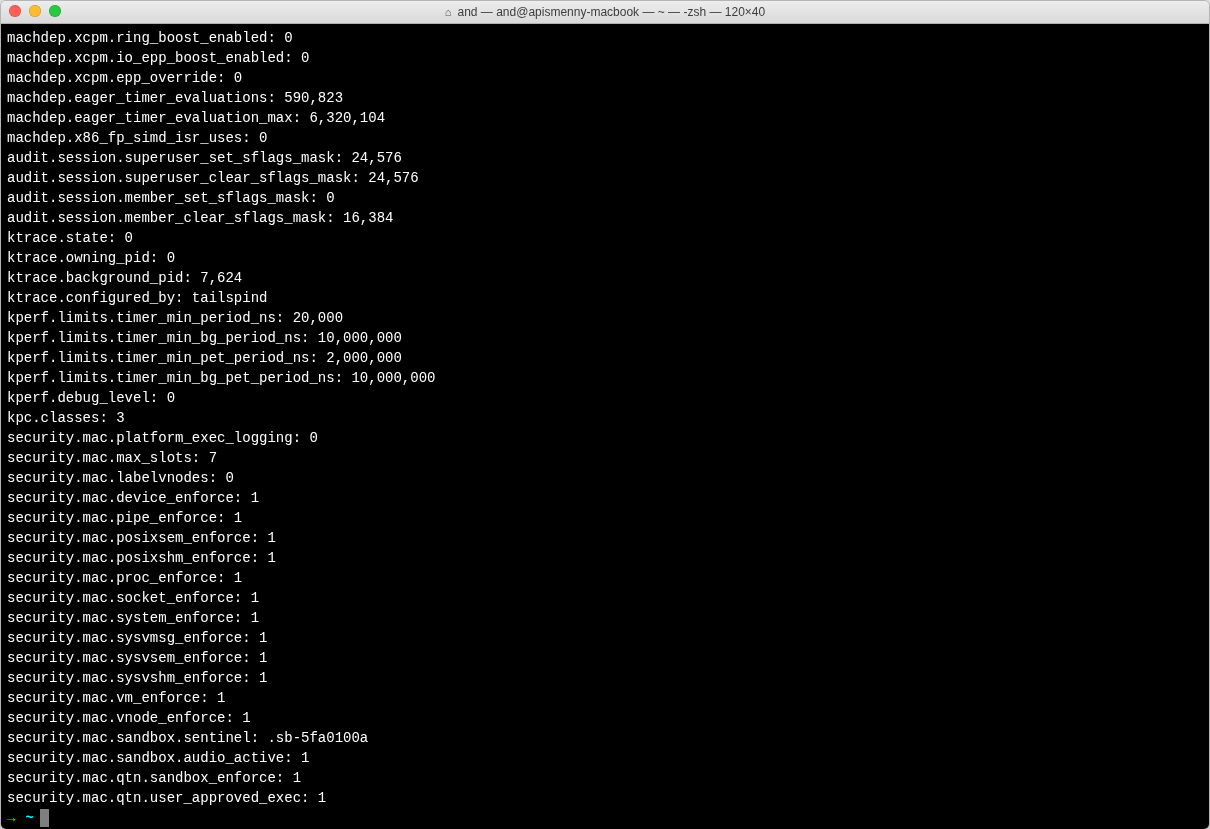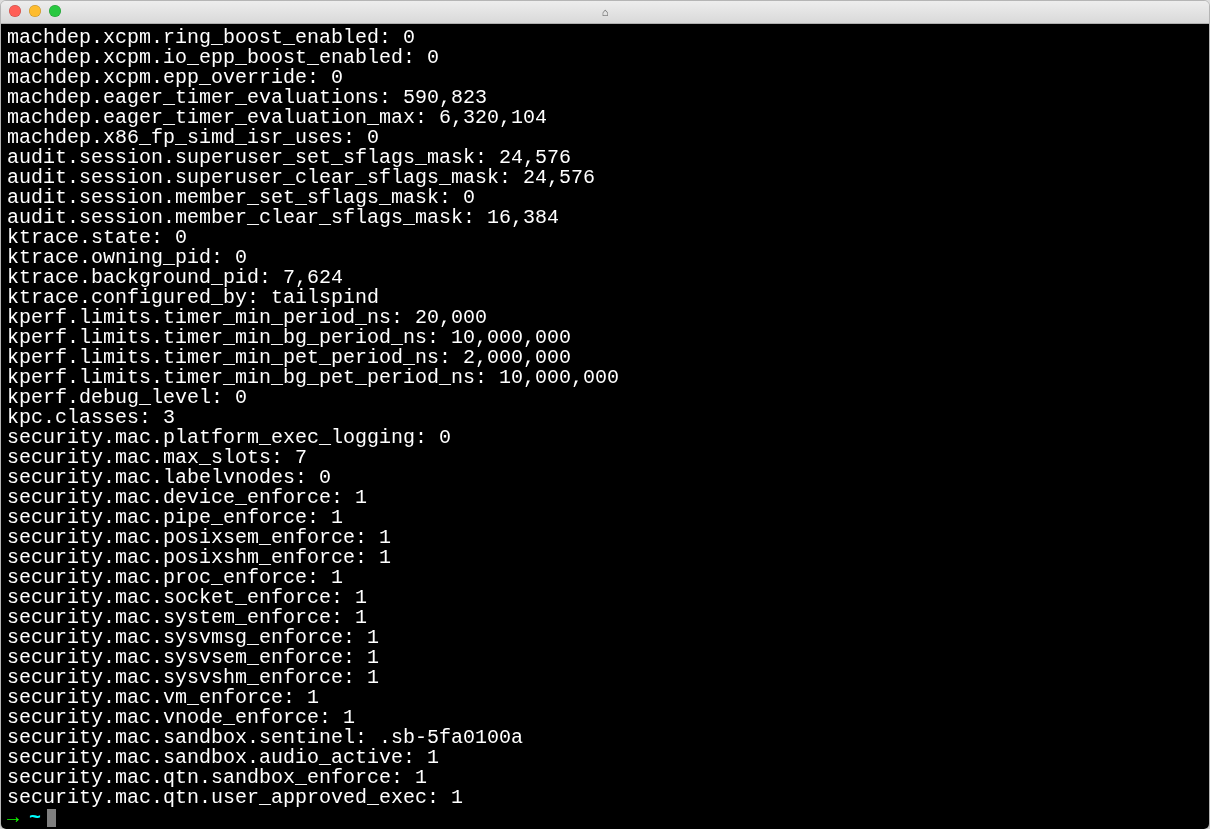--- a/index.html
+++ b/index.html
@@ -60,21 +60,21 @@
     font-size: 11px;
     color: #555;
     line-height: 1;
   }
   .terminal {
     flex: 1;
     background: #000;
     color: #fff;
     padding: 4px 6px 6px 6px;
     font-family: Menlo, Consolas, "Liberation Mono", monospace;
-    font-size: 20px;
+    font-size: 14px;
     line-height: 20px;
     letter-spacing: 0px;
     overflow: hidden;
     white-space: pre;
   }
   .line { display: block; }
   .prompt-line {
     display: flex;
     align-items: center;
     height: 20px;
@@ -102,17 +102,18 @@
 
 <div class="window">
   <div class="titlebar">
     <div class="traffic-lights">
       <div class="tl red"></div>
       <div class="tl yellow"></div>
       <div class="tl green"></div>
     </div>
     <div class="title-wrap">
       <span class="home-icon">⌂</span>
+      <span>and — and@apismenny-macbook — ~ — -zsh — 120×40</span>
     </div>
   </div>
 
   <div class="terminal" id="terminal"><span class="line">machdep.xcpm.ring_boost_enabled: 0</span><span class="line">machdep.xcpm.io_epp_boost_enabled: 0</span><span class="line">machdep.xcpm.epp_override: 0</span><span class="line">machdep.eager_timer_evaluations: 590,823</span><span class="line">machdep.eager_timer_evaluation_max: 6,320,104</span><span class="line">machdep.x86_fp_simd_isr_uses: 0</span><span class="line">audit.session.superuser_set_sflags_mask: 24,576</span><span class="line">audit.session.superuser_clear_sflags_mask: 24,576</span><span class="line">audit.session.member_set_sflags_mask: 0</span><span class="line">audit.session.member_clear_sflags_mask: 16,384</span><span class="line">ktrace.state: 0</span><span class="line">ktrace.owning_pid: 0</span><span class="line">ktrace.background_pid: 7,624</span><span class="line">ktrace.configured_by: tailspind</span><span class="line">kperf.limits.timer_min_period_ns: 20,000</span><span class="line">kperf.limits.timer_min_bg_period_ns: 10,000,000</span><span class="line">kperf.limits.timer_min_pet_period_ns: 2,000,000</span><span class="line">kperf.limits.timer_min_bg_pet_period_ns: 10,000,000</span><span class="line">kperf.debug_level: 0</span><span class="line">kpc.classes: 3</span><span class="line">security.mac.platform_exec_logging: 0</span><span class="line">security.mac.max_slots: 7</span><span class="line">security.mac.labelvnodes: 0</span><span class="line">security.mac.device_enforce: 1</span><span class="line">security.mac.pipe_enforce: 1</span><span class="line">security.mac.posixsem_enforce: 1</span><span class="line">security.mac.posixshm_enforce: 1</span><span class="line">security.mac.proc_enforce: 1</span><span class="line">security.mac.socket_enforce: 1</span><span class="line">security.mac.system_enforce: 1</span><span class="line">security.mac.sysvmsg_enforce: 1</span><span class="line">security.mac.sysvsem_enforce: 1</span><span class="line">security.mac.sysvshm_enforce: 1</span><span class="line">security.mac.vm_enforce: 1</span><span class="line">security.mac.vnode_enforce: 1</span><span class="line">security.mac.sandbox.sentinel: .sb-5fa0100a</span><span class="line">security.mac.sandbox.audio_active: 1</span><span class="line">security.mac.qtn.sandbox_enforce: 1</span><span class="line">security.mac.qtn.user_approved_exec: 1</span><div class="prompt-line"><span class="prompt-arrow">→</span><span class="prompt-tilde">~</span><span class="cursor"></span></div></div>
 </div>
 
 </body></html>

